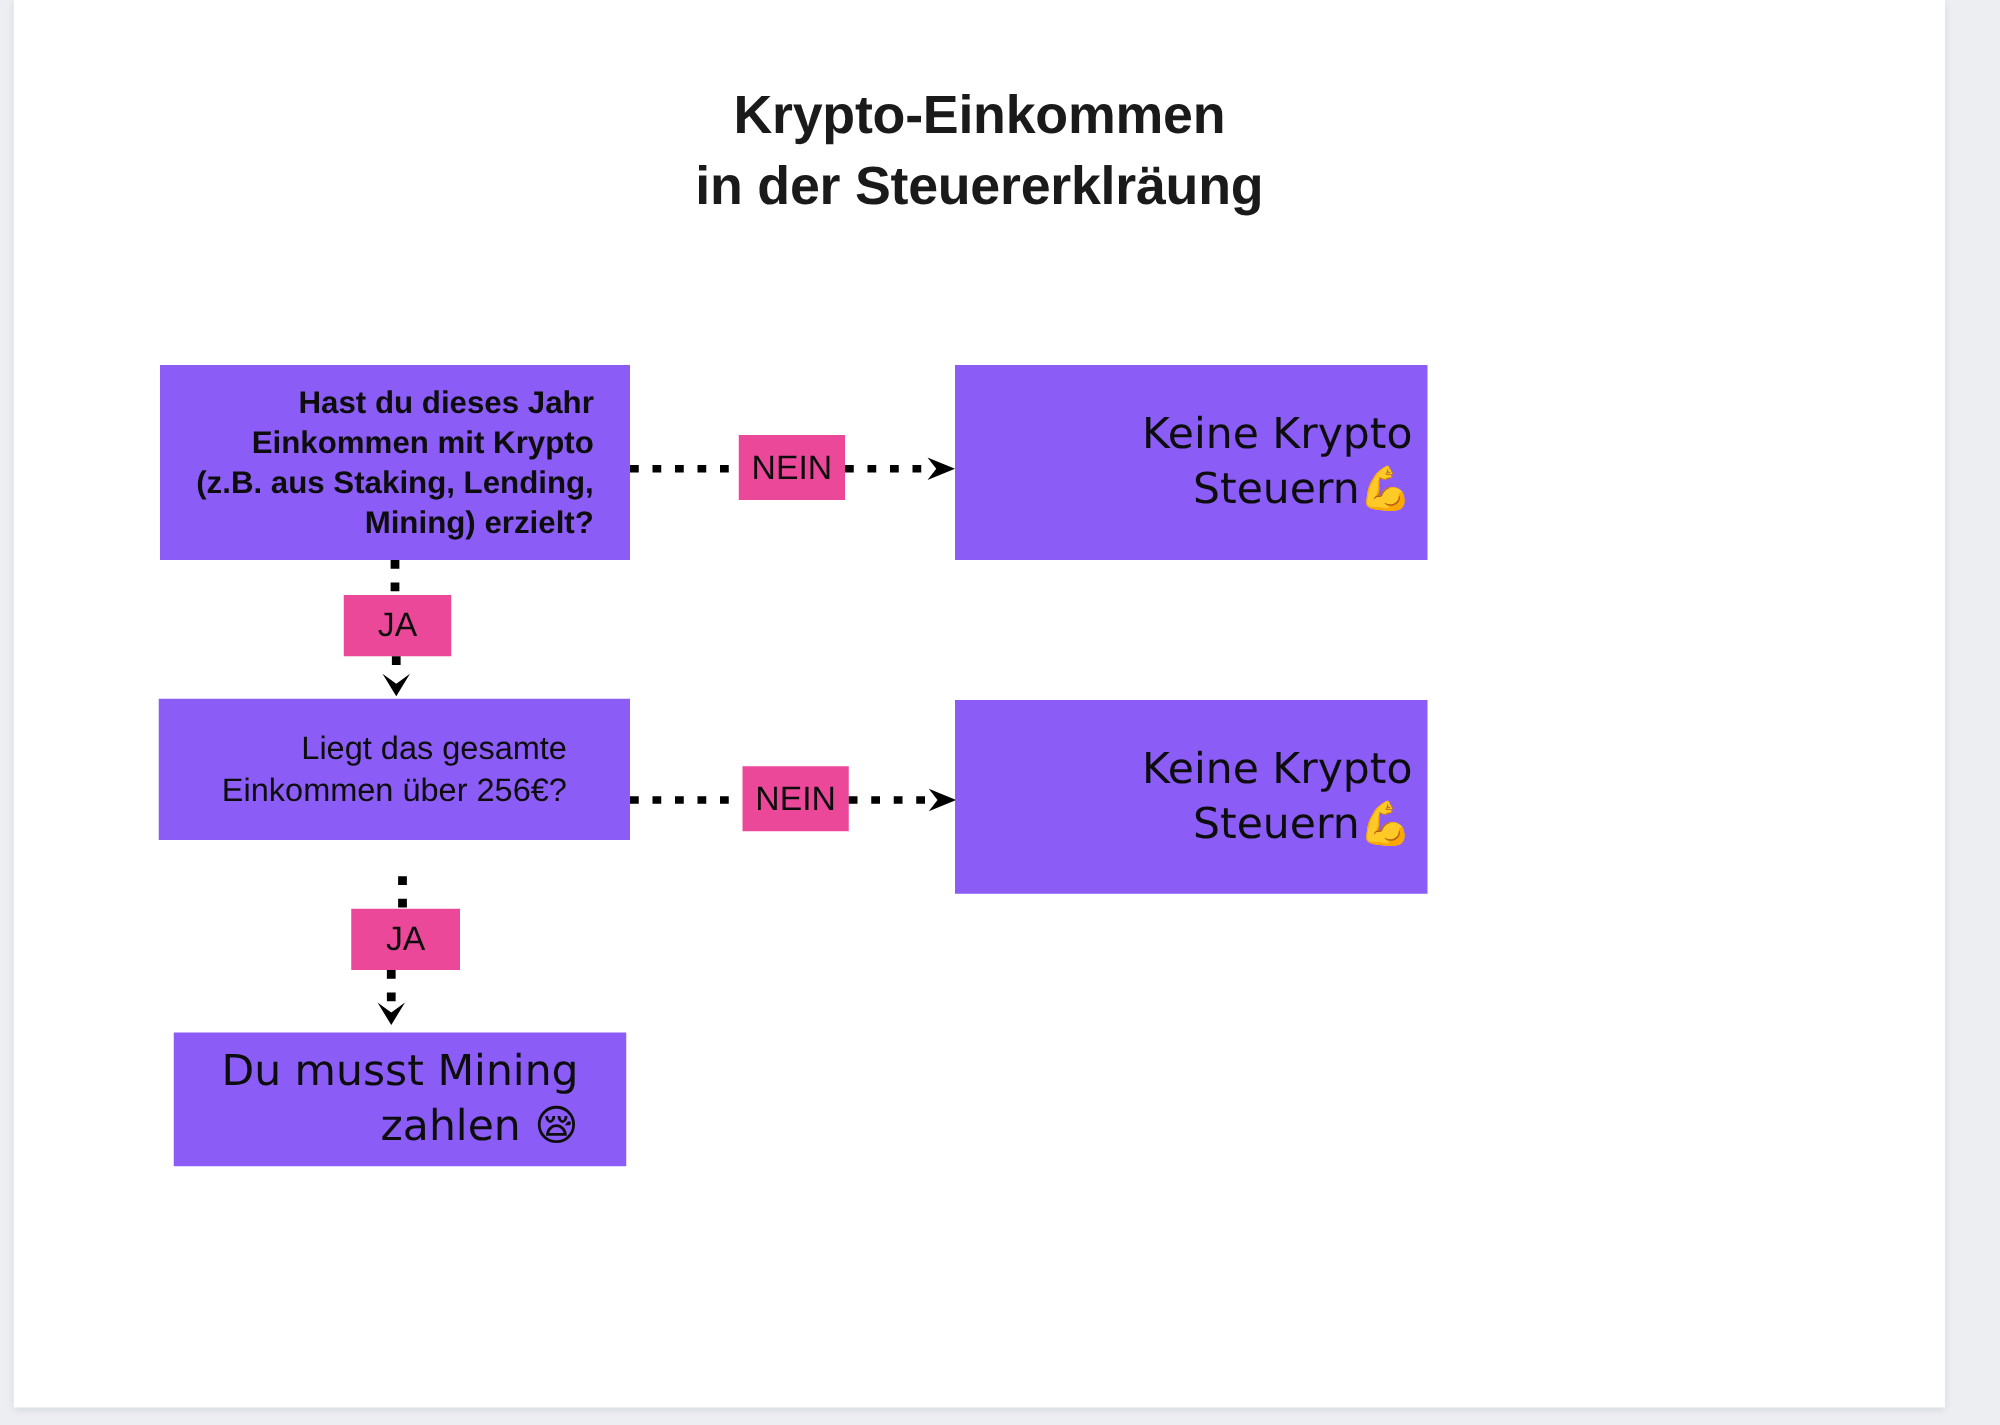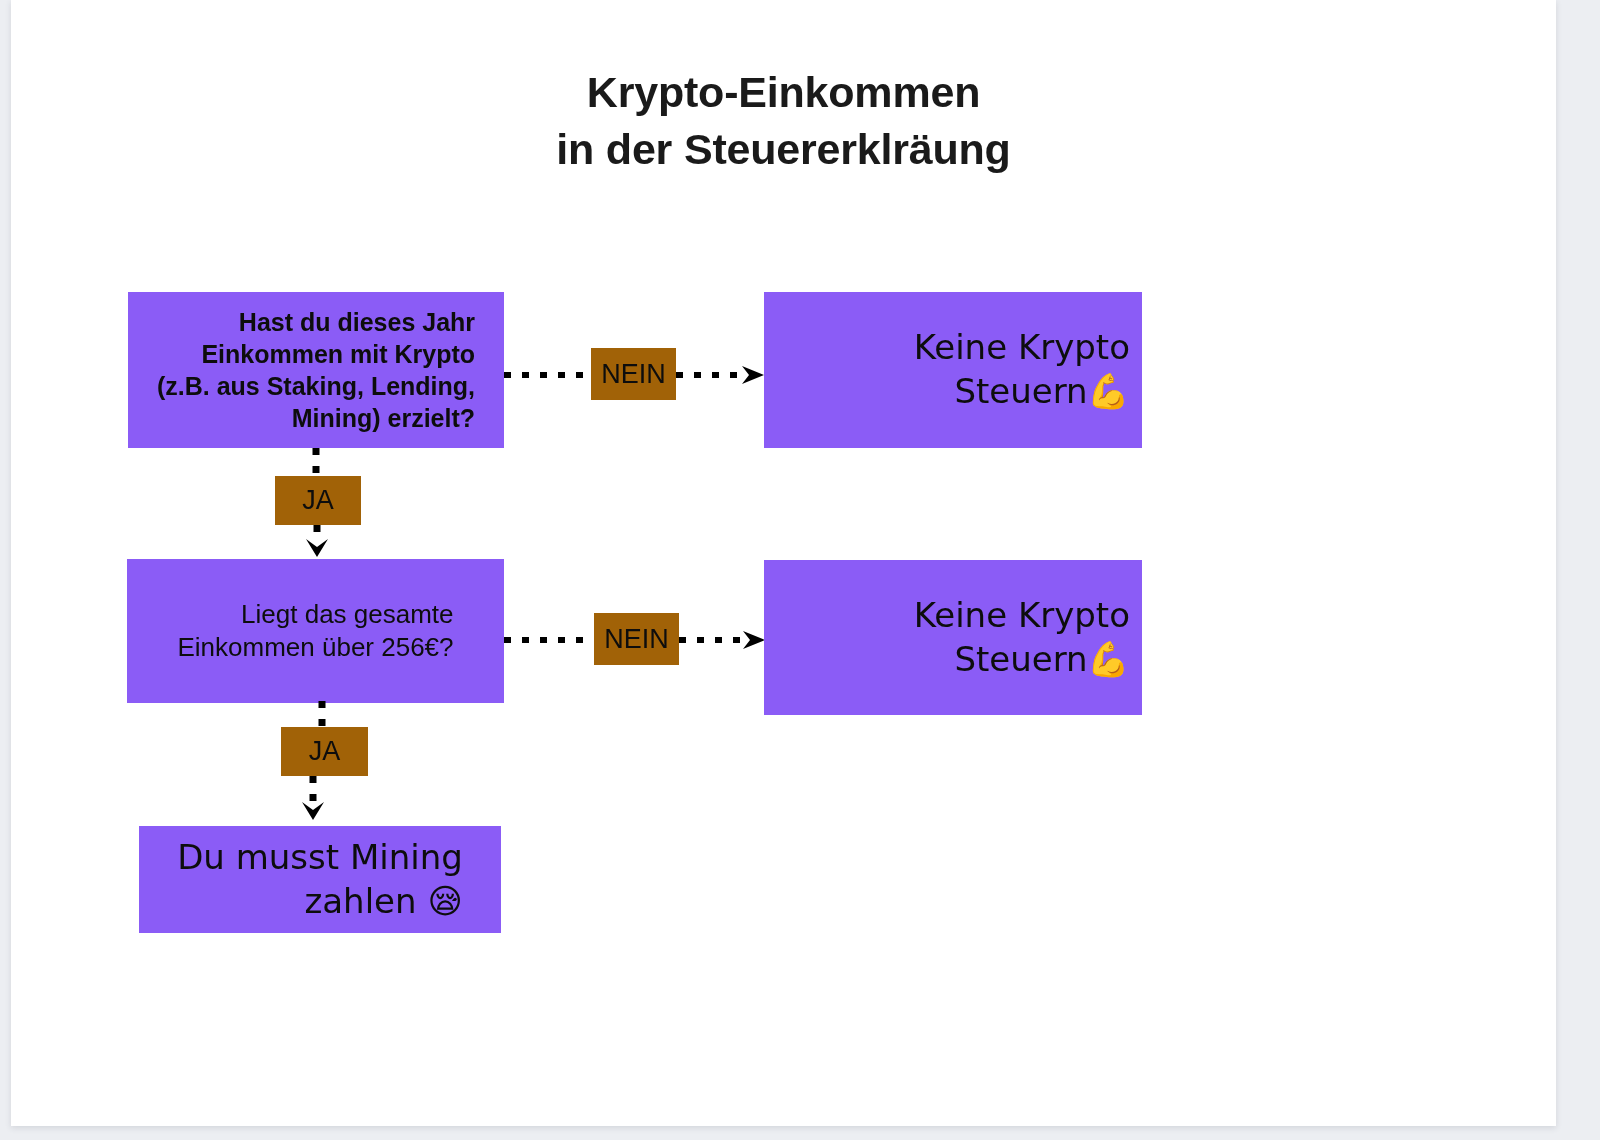--- a/index.html
+++ b/index.html
@@ -68,21 +68,21 @@
   }
   .node-terminal {
     font-size: 34px;
     font-weight: normal;
     padding: 4px 12px;
   }
 
   
   .edge-label {
     position: absolute;
-    background: #a16207;
+    background: #ec4899;
     display: flex;
     align-items: center;
     justify-content: center;
     color: #0d0d0d;
     font-size: 27px;
     font-weight: normal;
     box-sizing: border-box;
   }
 
   
@@ -151,21 +151,21 @@
 
   <div class="edge-label" style="left:264px; top:476px; width:86px; height:49px;">
     <span>JA</span>
   </div>
 
   <svg class="connector" style="left:292px; top:525px; width:28px; height:34px;" width="28" height="34" viewBox="0 0 28 34">
     <line class="conn-line-v" x1="14" y1="0" x2="14" y2="16"></line>
     <path class="conn-head" d="M 3 14 L 14 32 L 25 14 L 14 22 Z"></path>
   </svg>
 
-  <div class="node node-decision" style="left:116px; top:559px; width:377px; height:144px;">
+  <div class="node node-decision" style="left:116px; top:559px; width:377px; height:113px;">
     <span>Liegt das gesamte
 Einkommen über 256€?</span>
   </div>
 
   <svg class="connector" style="left:493px; top:636px; width:90px; height:8px;" width="90" height="8" viewBox="0 0 90 8">
     <line class="conn-line" x1="0" y1="4" x2="90" y2="4"></line>
   </svg>
 
   <div class="edge-label" style="left:583px; top:613px; width:85px; height:52px;">
     <span>NEIN</span>

